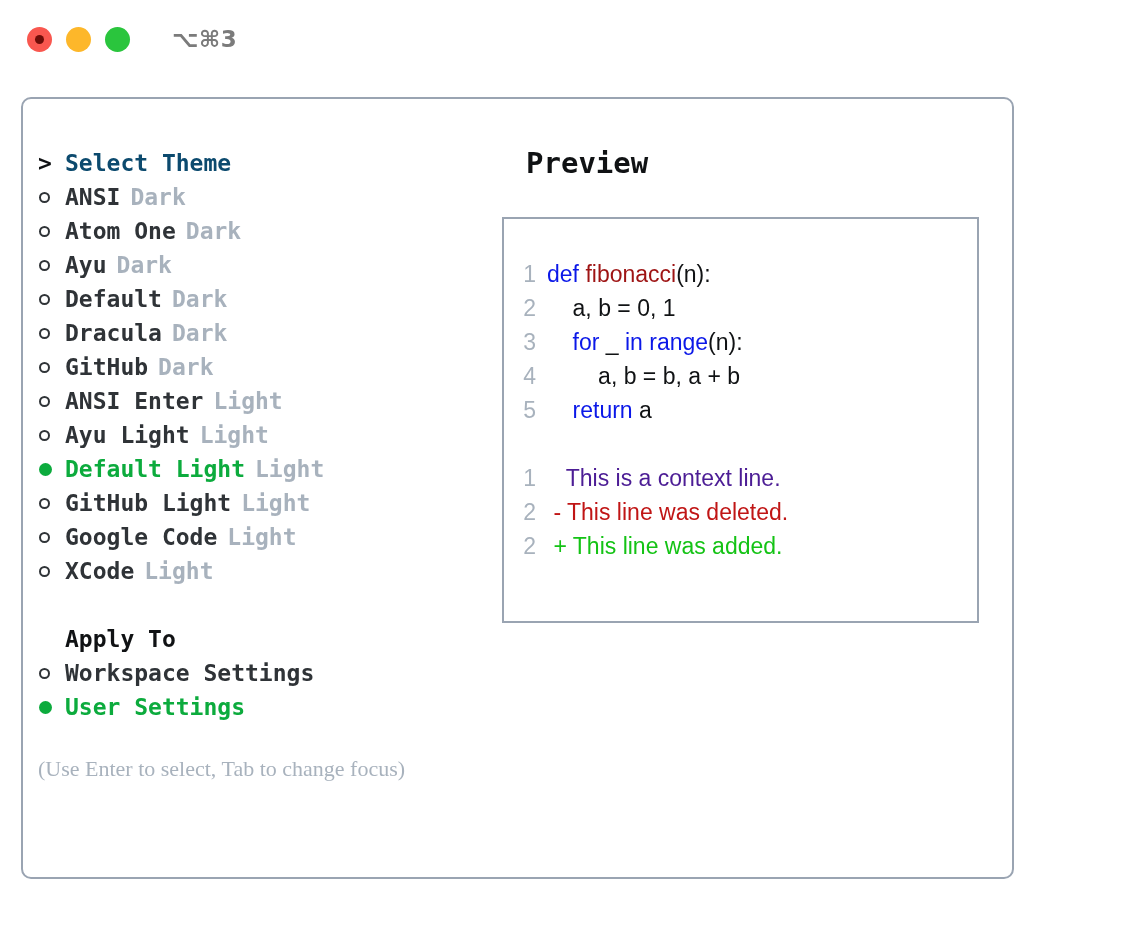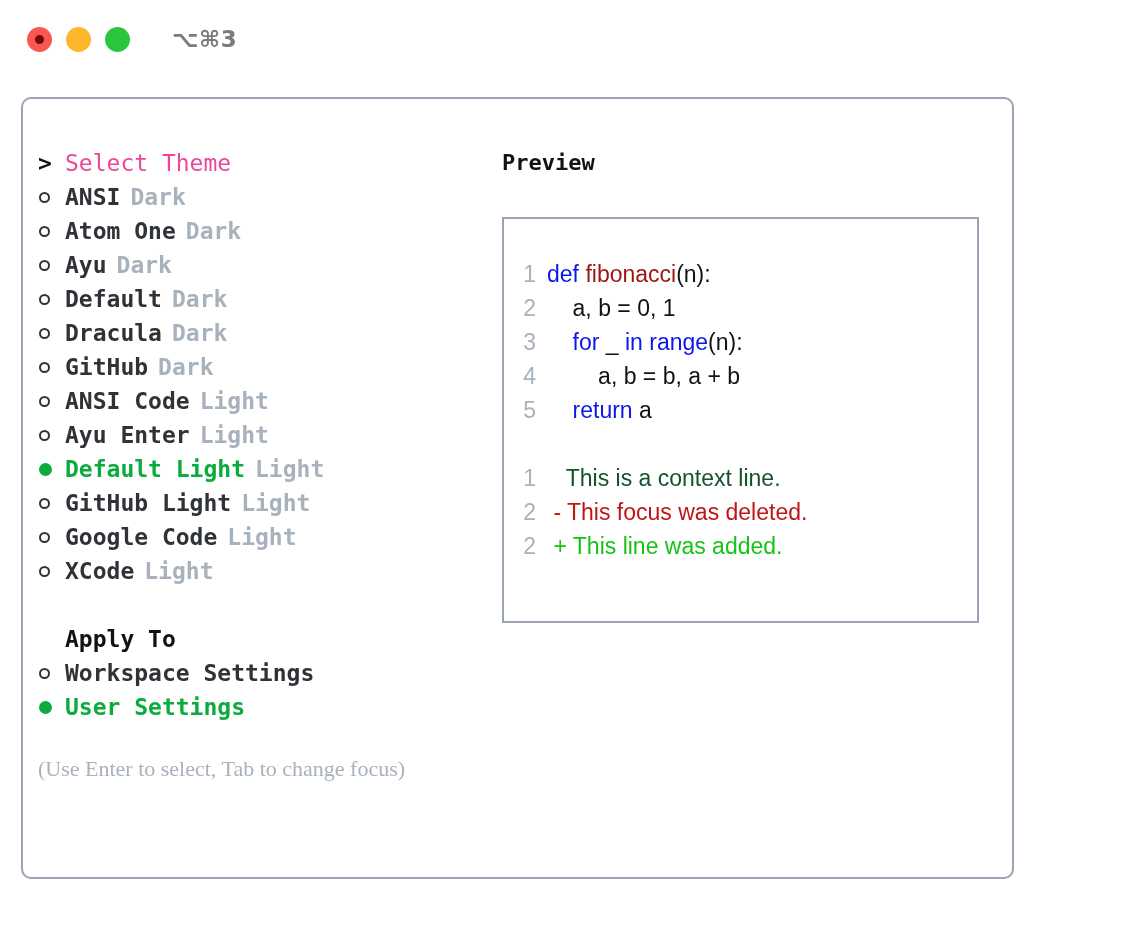--- a/index.html
+++ b/index.html
@@ -169,25 +169,26 @@
   }
 
   
   .right-col {
     position: absolute;
     left: 479px;
     top: 47px;
     width: 500px;
   }
   .preview-title {
-    font-size: 22px;
+    font-size: 29px;
     font-weight: bold;
     color: #101214;
     line-height: 34px;
     font-family: "DejaVu Sans Mono", monospace;
+    margin-left: 24px;
   }
   .preview-box {
     margin-top: 37px;
     width: 477px;
     height: 406px;
     border: 2px solid #9aa4b2;
     box-sizing: border-box;
     background: #ffffff;
     position: relative;
   }
@@ -209,21 +210,21 @@
     width: 24px;
     text-align: right;
     color: #a8b2bd;
     margin-right: 11px;
   }
   .code-text { color: #101214; }
   .kw   { color: #0b18e8; }
   .fn   { color: #9e1414; }
   .blank-line { height: 34px; }
 
-  .diff-ctx { color: #14532d; }
+  .diff-ctx { color: #4c1d95; }
   .diff-del { color: #c01515; }
   .diff-add { color: #14c315; }
 </style>
 </head>
 <body>
 
 <div class="window">
 
   <div class="titlebar">
     <div class="lights">
@@ -234,21 +235,21 @@
     <div class="win-title">⌥⌘3</div>
   </div>
 
   <div class="panel">
     <div class="cols">
 
       <div class="left-col">
 
         <div class="row heading-row">
           <span class="marker chevron">&gt;</span>
-          <span class="label" style="color:#ec4899;font-weight:normal">Select Theme</span>
+          <span class="label" style="color:#0c4a6e;font-weight:bold">Select Theme</span>
         </div>
 
         <div id="theme-items">
             <div class="row">
               <span class="marker circle"></span>
               <span class="label">ANSI</span>
               <span class="tag">Dark</span>
             </div>
             <div class="row">
               <span class="marker circle"></span>
@@ -270,26 +271,26 @@
               <span class="label">Dracula</span>
               <span class="tag">Dark</span>
             </div>
             <div class="row">
               <span class="marker circle"></span>
               <span class="label">GitHub</span>
               <span class="tag">Dark</span>
             </div>
             <div class="row">
               <span class="marker circle"></span>
-              <span class="label">ANSI Code</span>
-              <span class="tag">Light</span>
-            </div>
-            <div class="row">
-              <span class="marker circle"></span>
-              <span class="label">Ayu Enter</span>
+              <span class="label">ANSI Enter</span>
+              <span class="tag">Light</span>
+            </div>
+            <div class="row">
+              <span class="marker circle"></span>
+              <span class="label">Ayu Light</span>
               <span class="tag">Light</span>
             </div>
             <div class="row">
               <span class="marker dot"></span>
               <span class="label selected">Default Light</span>
               <span class="tag">Light</span>
             </div>
             <div class="row">
               <span class="marker circle"></span>
               <span class="label">GitHub Light</span>
@@ -335,21 +336,21 @@
             <div id="code-lines">
                 <div class="code-line"><span class="lnum">1</span><span class="kw">def </span><span class="fn">fibonacci</span><span class="code-text">(n):</span></div>
                 <div class="code-line"><span class="lnum">2</span><span class="code-text">    a, b = 0, 1</span></div>
                 <div class="code-line"><span class="lnum">3</span><span class="code-text">    </span><span class="kw">for</span><span class="code-text"> _ </span><span class="kw">in</span><span class="code-text"> </span><span class="kw">range</span><span class="code-text">(n):</span></div>
                 <div class="code-line"><span class="lnum">4</span><span class="code-text">        a, b = b, a + b</span></div>
                 <div class="code-line"><span class="lnum">5</span><span class="code-text">    </span><span class="kw">return</span><span class="code-text"> a</span></div>
               </div>
             <div class="blank-line"></div>
             <div id="diff-lines">
                 <div class="code-line"><span class="lnum">1</span><span class="diff-ctx">   </span><span class="diff-ctx">This is a context line.</span></div>
-                <div class="code-line"><span class="lnum">2</span><span class="diff-del"> - </span><span class="diff-del">This focus was deleted.</span></div>
+                <div class="code-line"><span class="lnum">2</span><span class="diff-del"> - </span><span class="diff-del">This line was deleted.</span></div>
                 <div class="code-line"><span class="lnum">2</span><span class="diff-add"> + </span><span class="diff-add">This line was added.</span></div>
               </div>
           </div>
         </div>
       </div>
 
     </div>
   </div>
 </div>
 

